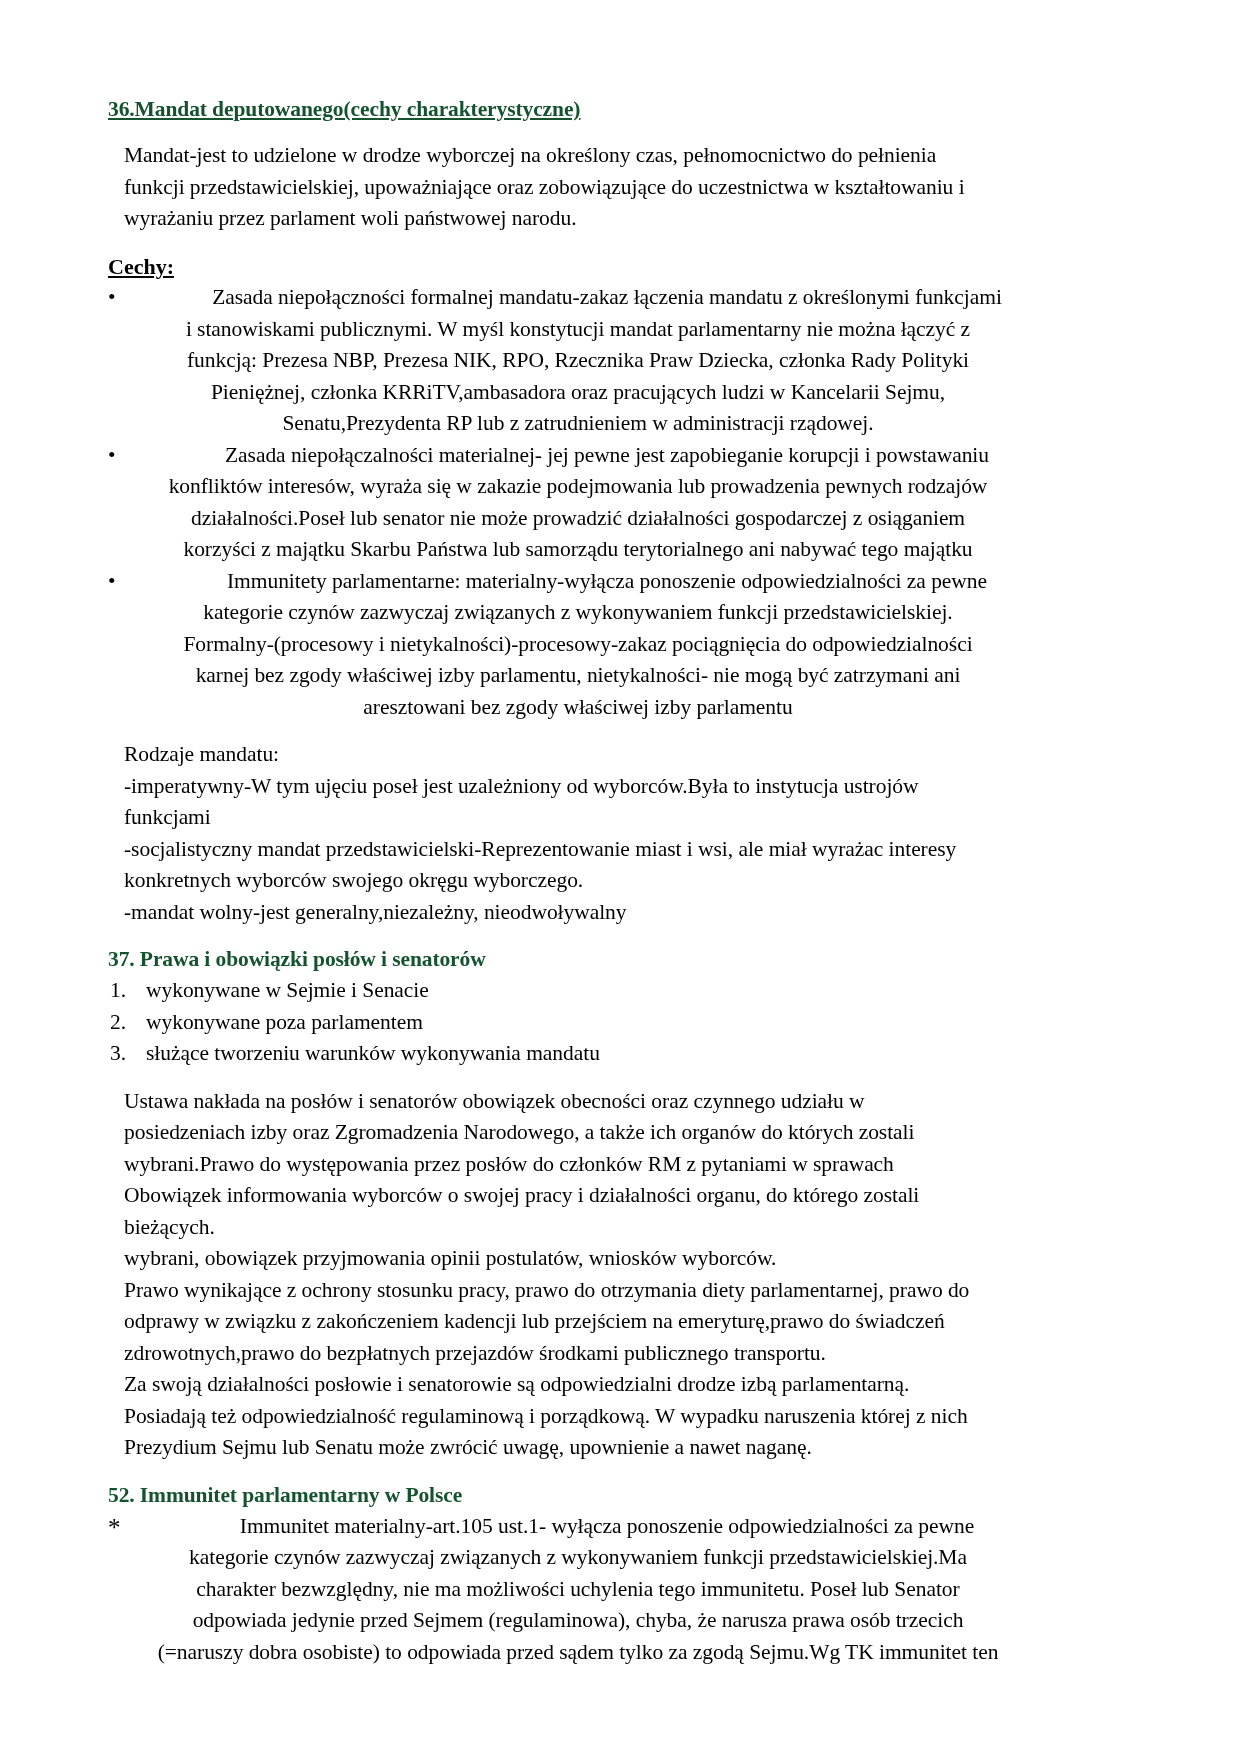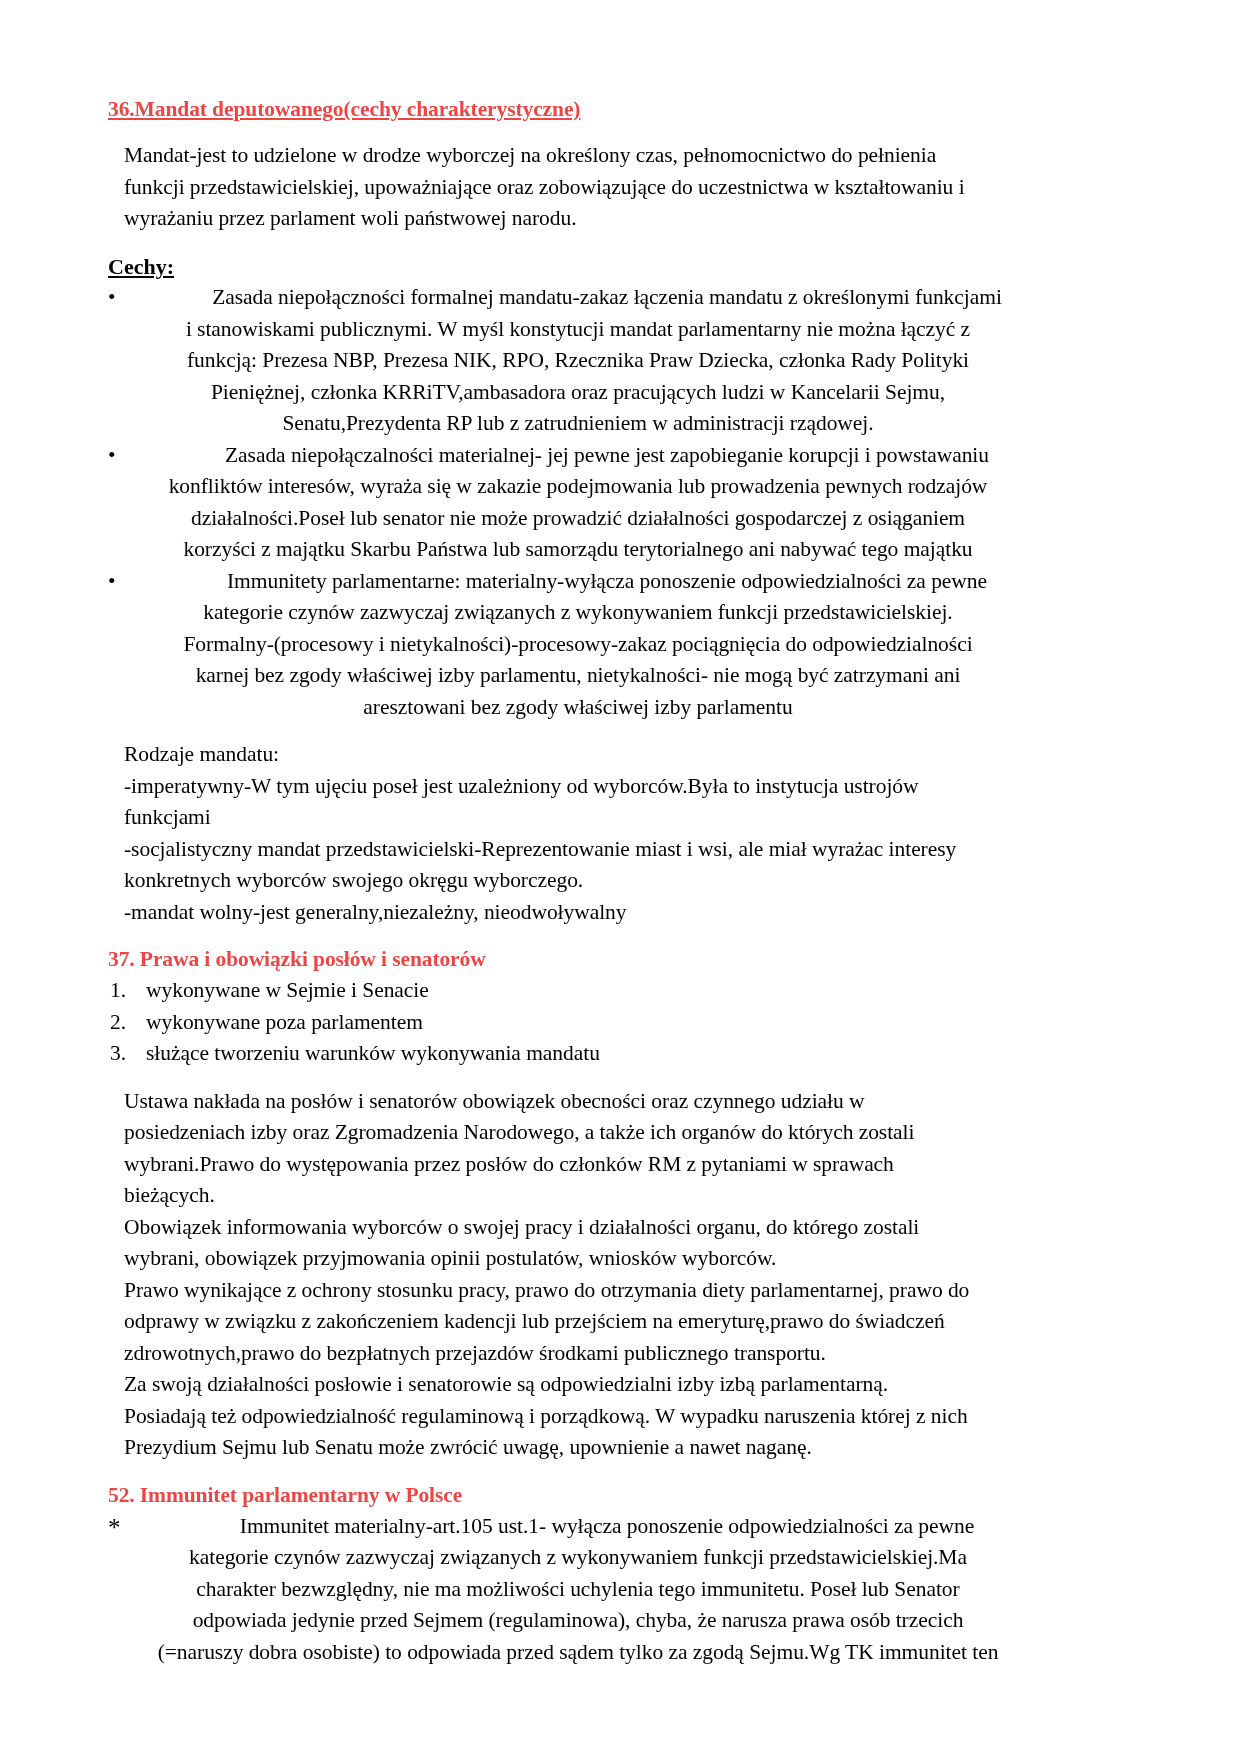--- a/index.html
+++ b/index.html
@@ -22,21 +22,21 @@
   .content {
     position: absolute;
     left: 108px;
     top: 94px;
     width: 920px;
   }
   .heading {
     font-weight: bold;
     font-size: 21.5px;
     line-height: 30px;
-    color: #ef4444;
+    color: #14532d;
     text-decoration: underline;
     text-underline-offset: 2px;
     letter-spacing: -0.1px;
     margin: 0 0 1px 0;
     white-space: nowrap;
   }
   .heading.no-underline {
     text-decoration: none;
   }
   p.para {
@@ -180,27 +180,27 @@
         <li>
           <span class="num">3.</span>
           <span>służące tworzeniu warunków wykonywania mandatu</span>
         </li>
       </ol>
 
       <p class="para">
         <span class="nowrap-line">Ustawa nakłada na posłów i senatorów obowiązek obecności oraz czynnego udziału w</span>
         <span class="nowrap-line">posiedzeniach izby oraz Zgromadzenia Narodowego, a także ich organów do których zostali</span>
         <span class="nowrap-line">wybrani.Prawo do występowania przez posłów do członków RM z pytaniami w sprawach</span>
+        <span class="nowrap-line">Obowiązek informowania wyborców o swojej pracy i działalności organu, do którego zostali</span>
         <span class="nowrap-line">bieżących.</span>
-        <span class="nowrap-line">Obowiązek informowania wyborców o swojej pracy i działalności organu, do którego zostali</span>
         <span class="nowrap-line">wybrani, obowiązek przyjmowania opinii postulatów, wniosków wyborców.</span>
         <span class="nowrap-line">Prawo wynikające z ochrony stosunku pracy, prawo do otrzymania diety parlamentarnej, prawo do</span>
         <span class="nowrap-line">odprawy w związku z zakończeniem kadencji lub przejściem na emeryturę,prawo do świadczeń</span>
         <span class="nowrap-line">zdrowotnych,prawo do bezpłatnych przejazdów środkami publicznego transportu.</span>
-        <span class="nowrap-line">Za swoją działalności posłowie i senatorowie są odpowiedzialni izby izbą parlamentarną.</span>
+        <span class="nowrap-line">Za swoją działalności posłowie i senatorowie są odpowiedzialni drodze izbą parlamentarną.</span>
         <span class="nowrap-line">Posiadają też odpowiedzialność regulaminową i porządkową. W wypadku naruszenia której z nich</span>
         <span class="nowrap-line">Prezydium Sejmu lub Senatu może zwrócić uwagę, upownienie a  nawet naganę.</span>
       </p>
     </div>
 
     <div>
       <div class="heading no-underline">52. Immunitet parlamentarny w Polsce</div>
 
       <div class="bullet-row">
         <span class="bullet-mark star">*</span>

